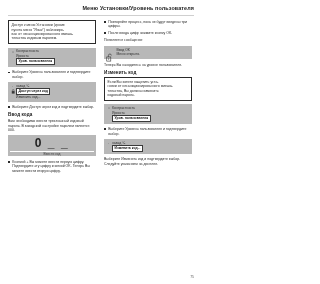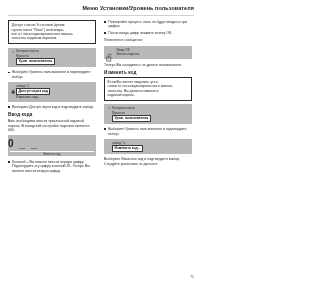--- a/index.html
+++ b/index.html
@@ -98,22 +98,22 @@
 
   
   .codebox{
     background:#b8b8b8;
     height:21px;
     position:relative;
     margin-bottom:3.4px;
   }
   .code-digits{
     position:absolute;left:0;right:0;top:3.4px;
-    text-align:left;
-    font-size:10px;line-height:9px;font-weight:bold;color:#1f1f1f;
+    text-align:center;
+    font-size:12px;line-height:9px;font-weight:bold;color:#1f1f1f;
     letter-spacing:1.6px;
   }
   .code-sep{
     position:absolute;left:2px;right:2px;bottom:5.4px;
     height:0.5px;background:#ffffff;
   }
   .code-caption{
     position:absolute;left:0;right:0;bottom:0.6px;
     text-align:center;font-size:3.3px;color:#3a3a3a;
   }

